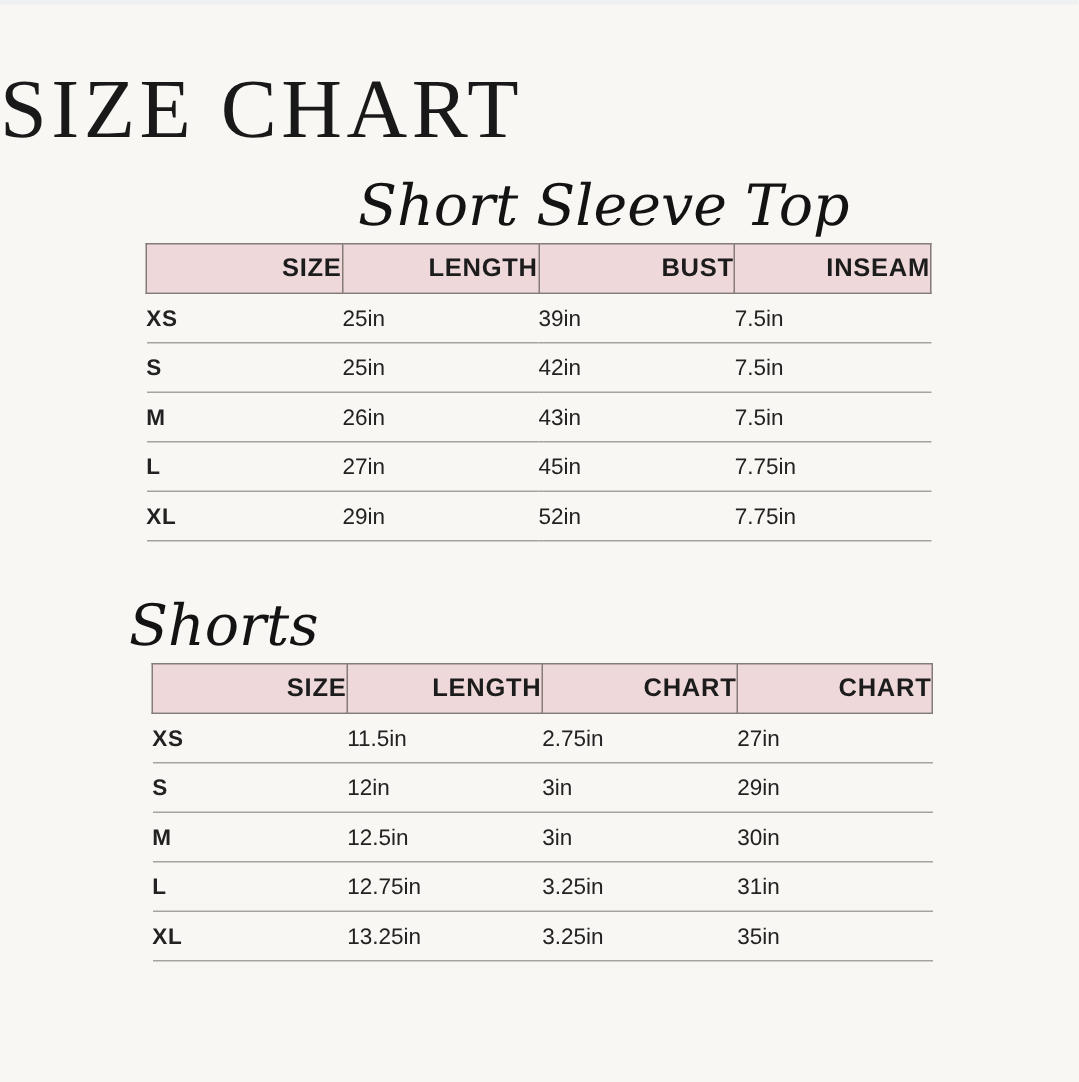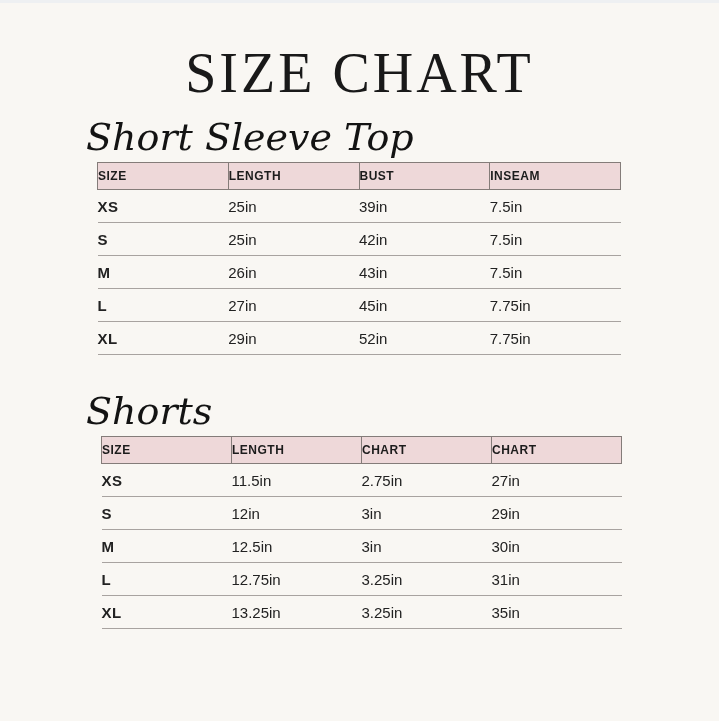--- a/index.html
+++ b/index.html
@@ -17,52 +17,52 @@
   .top-strip {
     height: 3px;
     background: #eef0f2;
   }
   .page-title {
     font-family: "Liberation Serif", serif;
     font-weight: 400;
     font-size: 56px;
     line-height: 1.0;
     letter-spacing: 3px;
-    text-align: center;
+    text-align: left;
     margin: 42px 0 0 0;
     color: #191919;
   }
   .script-heading {
     font-family: "DejaVu Serif", serif;
     font-style: italic;
     font-weight: 400;
     font-size: 38px;
     line-height: 1.1;
     color: #131313;
     margin: 0;
   }
-  .heading-1 { margin: 16px 0 0 86px; }
+  .heading-1 { margin: 16px 0 0 86px; text-align: center; }
   .heading-2 { margin: 36px 0 0 86px; }
   table {
     border-collapse: collapse;
     table-layout: fixed;
     width: 524px;
     margin: 3px 0 0 97px;
   }
   .table-2 {
     width: 521px;
     margin-left: 101px;
   }
   thead th {
     background: #eed8d9;
     border: 1.5px solid #847c79;
-    font-size: 12px;
+    font-size: 17px;
     font-weight: 700;
     letter-spacing: 0.5px;
-    text-align: left;
+    text-align: right;
     padding: 6px 0 6px 0;
     color: #1c1c1c;
   }
   tbody td {
     text-align: left;
     font-size: 15px;
     padding: 8px 0 7px 0;
     border-bottom: 1.4px solid #a8a3a0;
     color: #222222;
   }

